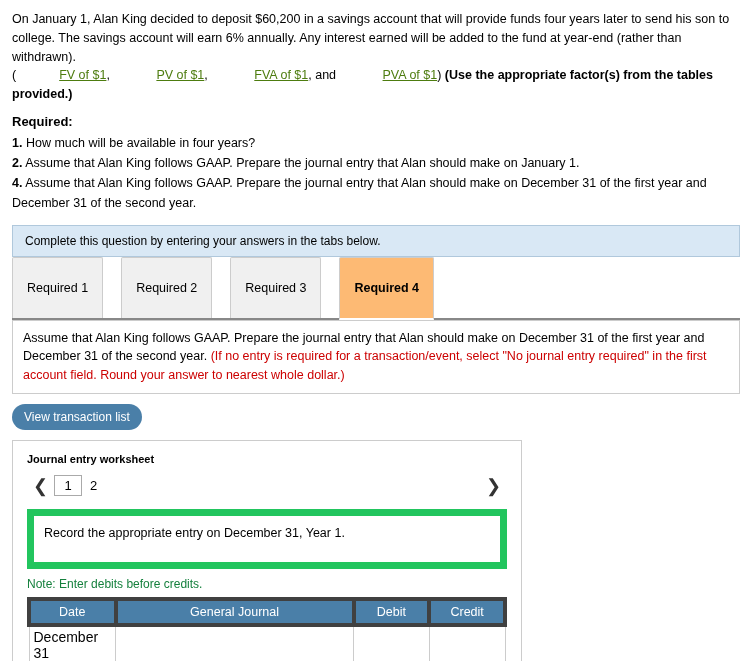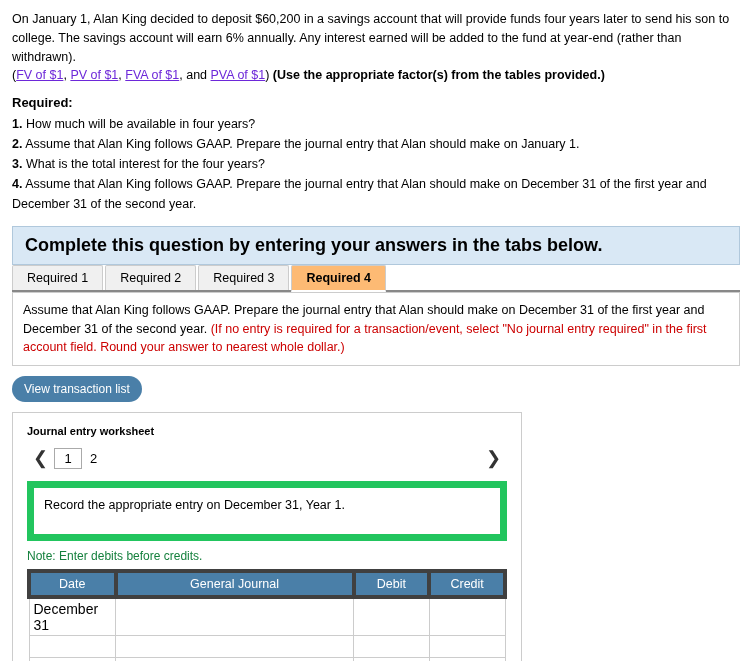--- a/index.html
+++ b/index.html
@@ -11,21 +11,22 @@
       width: 752px;
       min-height: 661px;
       padding: 10px 12px;
     }
     .intro-text {
       font-size: 12.5px;
       line-height: 1.5;
       margin-bottom: 6px;
     }
     .intro-text a {
-      color: #6d28d9;
+      color: #4d7c0f;
+      margin-left: 43px;
     }
     .bold-instruction {
       color: #000;
       font-weight: bold;
     }
     .required-section {
       margin-top: 8px;
     }
     .required-section p {
       font-size: 12.5px;
@@ -34,36 +35,36 @@
     .required-section .req-title {
       font-weight: bold;
       font-size: 13px;
     }
     .complete-box {
       background: #d9e8f5;
       border: 1px solid #b0c8dc;
       padding: 8px 12px;
       margin-top: 12px;
       margin-bottom: 0;
-      font-weight: bold;
-      font-size: 18px;
+      font-weight: normal;
+      font-size: 12px;
     }
     .tabs-row {
       display: flex;
       border-bottom: 2px solid #888;
       margin-top: 0;
     }
     .tab {
-      padding: 5px 14px;
+      padding: 23px 14px;
       border: 1px solid #ccc;
       border-bottom: none;
       background: #f0f0f0;
       cursor: pointer;
       font-size: 12.5px;
-      margin-right: 2px;
+      margin-right: 18px;
       border-radius: 2px 2px 0 0;
     }
     .tab.active {
       background: #fdba74;
       border-bottom: 2px solid #fff;
       font-weight: bold;
       margin-bottom: -2px;
     }
     .instruction-box {
       border: 1px solid #ccc;
@@ -186,21 +187,20 @@
   <a href="#">FVA of $1</a>, and
   <a href="#">PVA of $1</a>)
   <span class="bold-instruction">(Use the appropriate factor(s) from the tables provided.)</span>
 </div>
 
 
 <div class="required-section">
   <p><span class="req-title">Required:</span></p>
   <p><strong>1.</strong> <span>How much will be available in four years?</span></p>
   <p><strong>2.</strong> <span>Assume that Alan King follows GAAP. Prepare the journal entry that Alan should make on January 1.</span></p>
-  <p><strong>3.</strong> <span>What is the total interest for the four years?</span></p>
   <p><strong>4.</strong> <span>Assume that Alan King follows GAAP. Prepare the journal entry that Alan should make on December 31 of the first year and December 31 of the second year.</span></p>
 </div>
 
 
 <div class="complete-box">
   <span>Complete this question by entering your answers in the tabs below.</span>
 </div>
 
 
 <div class="tabs-row">

